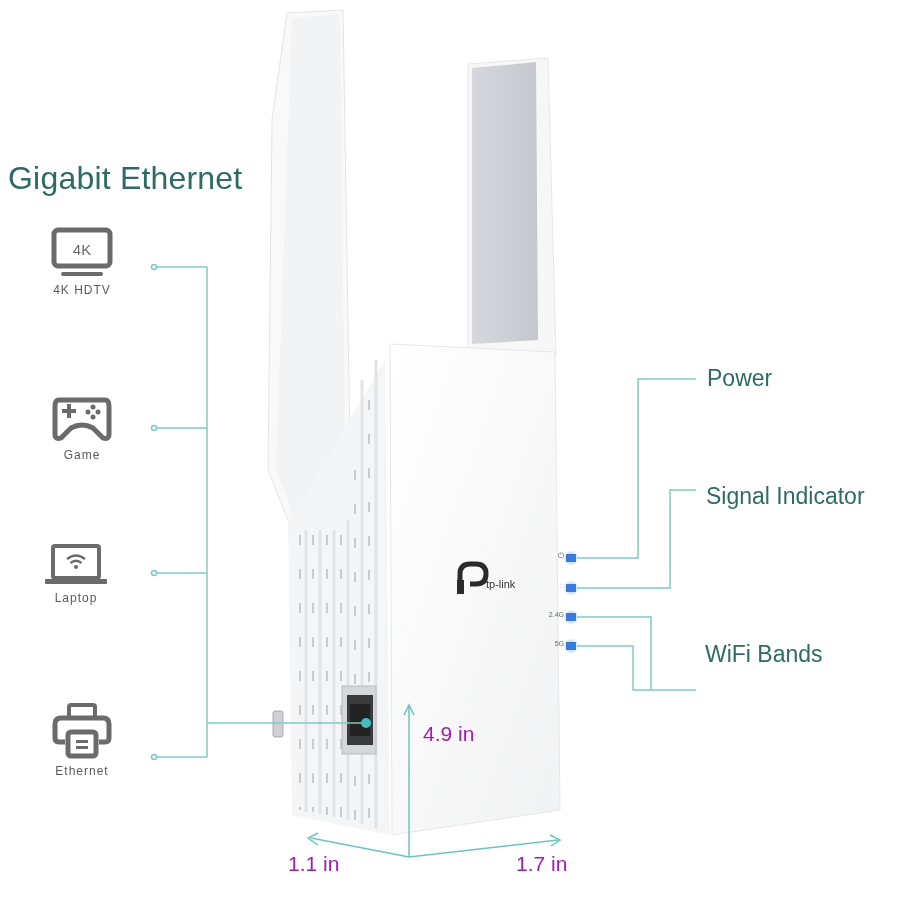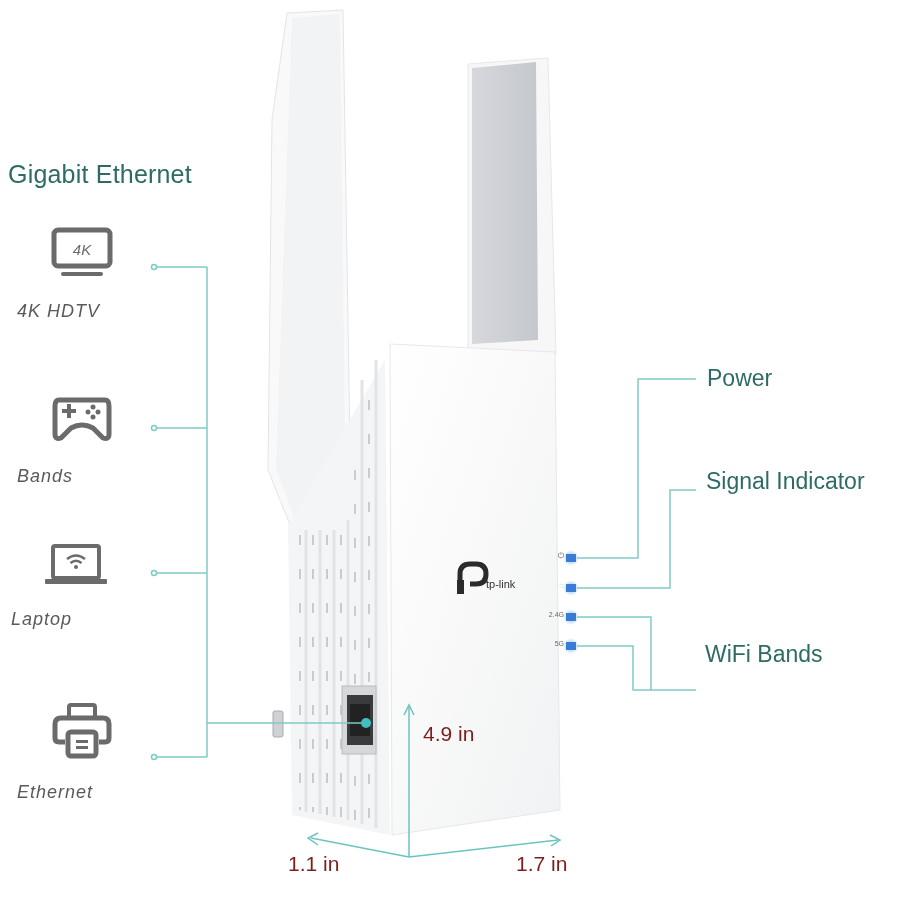--- a/index.html
+++ b/index.html
@@ -1,23 +1,23 @@
 <!DOCTYPE html>
 <html><head>
 <meta charset="utf-8">
 <style>
   html,body{margin:0;padding:0;background:#ffffff;}
   body{width:900px;height:900px;position:relative;overflow:hidden;font-family:"Liberation Sans","DejaVu Sans",sans-serif;}
   .abs{position:absolute;}
-  .heading{left:8px;top:160px;font-size:25px;color:#2d6b64;letter-spacing:0.2px;}
-  .dev{width:130px;text-align:left;font-style:italic;}
-  .dev .label{font-size:18px;color:#5a5a5a;letter-spacing:1px;margin-top:22px;}
+  .heading{left:8px;top:160px;font-size:32px;color:#2d6b64;letter-spacing:0.2px;}
+  .dev{width:130px;text-align:center;}
+  .dev .label{font-size:12px;color:#5a5a5a;letter-spacing:1px;margin-top:4px;}
   .dev svg{display:block;margin:0 auto;}
   .callout{font-size:23px;color:#2d6b64;}
-  .dim{font-size:21px;color:#7f1d1d;}
+  .dim{font-size:21px;color:#a21caf;}
   svg.overlay{position:absolute;left:0;top:0;}
 </style>
 </head>
 <body>
 
 <svg class="overlay" width="900" height="900" viewBox="0 0 900 900">
   <defs>
     <linearGradient id="antR" x1="0" x2="1">
       <stop offset="0" stop-color="#d6d8dc"></stop>
         <stop offset="1" stop-color="#c4c7cc"></stop>
@@ -134,21 +134,21 @@
 <div class="abs dev" style="left:17px;top:394px;">
   <svg width="66" height="50" viewBox="0 0 66 50">
     <path d="M10 6 Q6 6 6 12 L6 40 Q6 46 12 44 L22 34 Q33 28 44 34 L54 44 Q60 46 60 40 L60 12 Q60 6 56 6 Z" fill="none" stroke="#6b6b6b" stroke-width="5" stroke-linejoin="round"></path>
     <rect x="13" y="15" width="14" height="4" fill="#6b6b6b"></rect>
     <rect x="18" y="10" width="4" height="14" fill="#6b6b6b"></rect>
     <circle cx="44" cy="13" r="2.5" fill="#6b6b6b"></circle>
     <circle cx="39" cy="18" r="2.5" fill="#6b6b6b"></circle>
     <circle cx="49" cy="18" r="2.5" fill="#6b6b6b"></circle>
     <circle cx="44" cy="23" r="2.5" fill="#6b6b6b"></circle>
   </svg>
-  <div class="label">Bands</div>
+  <div class="label">Game</div>
 </div>
 
 <div class="abs dev" style="left:11px;top:543px;">
   <svg width="66" height="44" viewBox="0 0 66 44">
     <rect x="10" y="3" width="46" height="32" rx="2" fill="none" stroke="#6b6b6b" stroke-width="4"></rect>
     <rect x="2" y="36" width="62" height="5" rx="1" fill="#6b6b6b"></rect>
     <path d="M24 16 Q33 9 42 16" fill="none" stroke="#6b6b6b" stroke-width="2.5"></path>
     <path d="M27.5 20 Q33 15.5 38.5 20" fill="none" stroke="#6b6b6b" stroke-width="2.5"></path>
     <circle cx="33" cy="24" r="2" fill="#6b6b6b"></circle>
   </svg>
@@ -165,18 +165,18 @@
   </svg>
   <div class="label">Ethernet</div>
 </div>
 
 <div class="abs" style="left:548px;top:551px;font-size:8px;color:#666;width:16px;text-align:right;">⏻</div>
 <div class="abs" style="left:548px;top:581px;font-size:8px;color:#999;width:16px;text-align:right;">◌</div>
 <div class="abs" style="left:540px;top:611px;font-size:7px;color:#666;width:24px;text-align:right;">2.4G</div>
 <div class="abs" style="left:540px;top:640px;font-size:7px;color:#666;width:24px;text-align:right;">5G</div>
 
 <div class="abs callout" style="left:707px;top:365px;">Power</div>
-<div class="abs callout" style="left:706px;top:468px;">Signal Indicator</div>
+<div class="abs callout" style="left:706px;top:483px;">Signal Indicator</div>
 <div class="abs callout" style="left:705px;top:641px;">WiFi Bands</div>
 
 <div class="abs dim" style="left:423px;top:722px;">4.9 in</div>
 <div class="abs dim" style="left:288px;top:852px;">1.1 in</div>
 <div class="abs dim" style="left:516px;top:852px;">1.7 in</div>
 
 </body></html>

